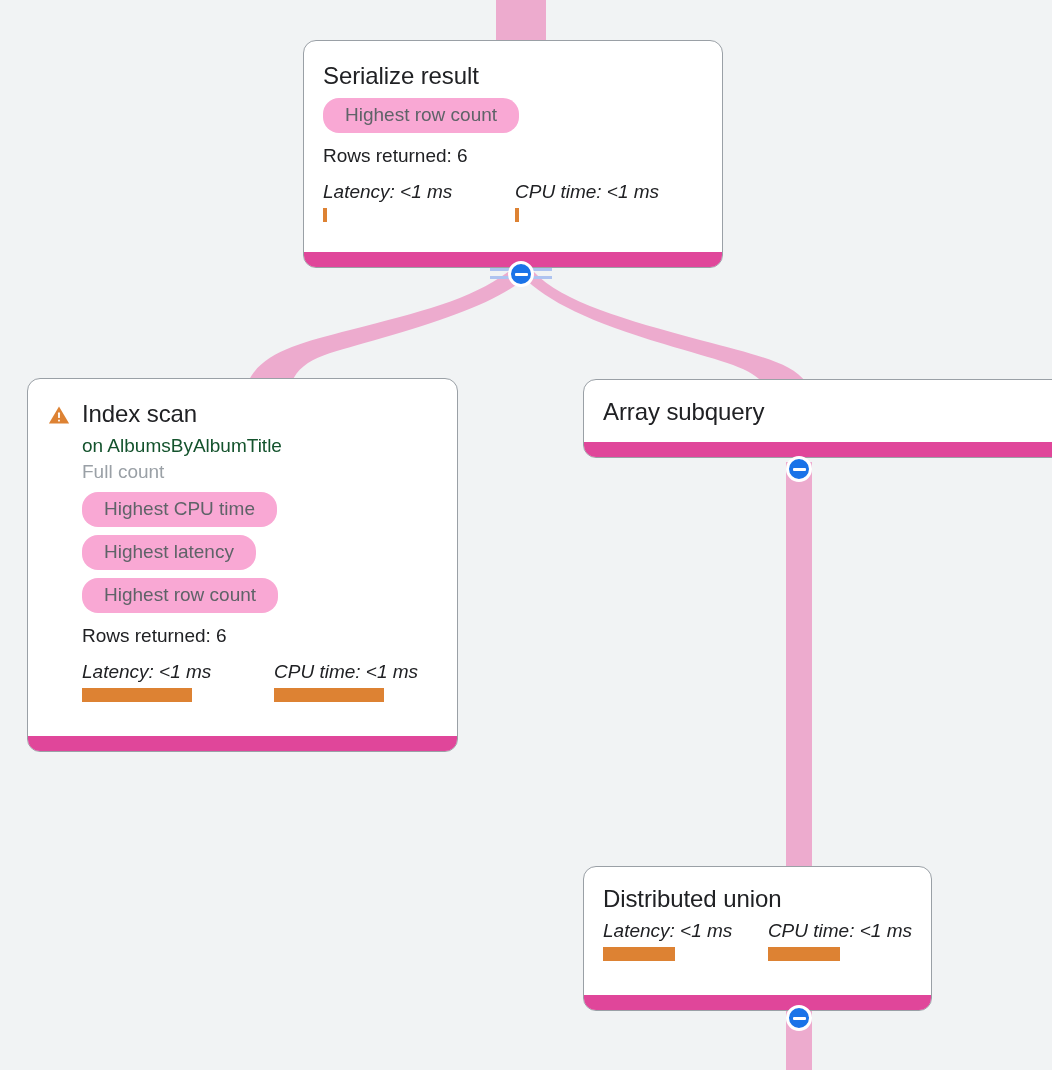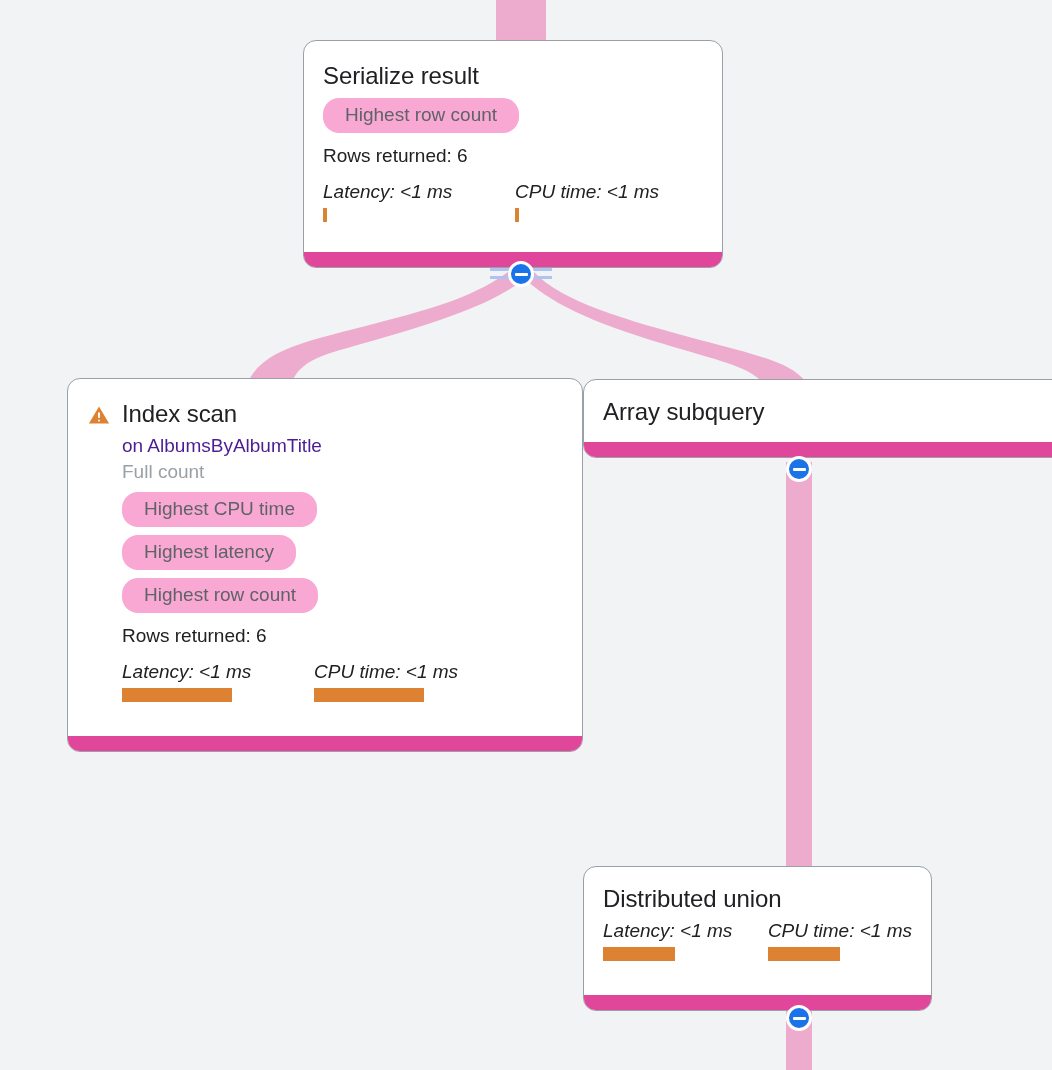--- a/index.html
+++ b/index.html
@@ -70,21 +70,21 @@
     flex: 0 0 auto;
     width: 22px;
     height: 22px;
     margin-top: 5px;
     display: block;
   }
 
   .subtitle {
     font-size: 19px;
     line-height: 25px;
-    color: #4c1d95;
+    color: #14532d;
     margin-top: 5px;
   }
   .subtitle-muted {
     font-size: 19px;
     line-height: 25px;
     color: #9AA0A6;
     margin-top: 1px;
   }
 
   .pill {
@@ -212,21 +212,21 @@
     </div>
     <div class="node-accent"></div>
   </div>
 
   <div class="toggle-rails" style="left:490px; top:265px;">
     <div class="rail r1"></div>
     <div class="rail r2"></div>
   </div>
   <div class="toggle" style="left:508px; top:261px;" title="collapse"></div>
 
-  <div class="node" style="left:27px; top:378px; width:516px; height:374px;margin-left:40px;">
+  <div class="node" style="left:27px; top:378px; width:431px; height:374px;">
     <div class="node-body" style="padding-left:20px;">
       <div class="title-row">
         <svg class="warn-icon" viewBox="0 0 24 24">
           <path d="M12 2.6 L23 21.4 L1 21.4 Z" fill="#DD8233"></path>
           <rect x="11" y="9" width="2" height="6.4" rx="1" fill="#FFFFFF"></rect>
           <rect x="11" y="17" width="2" height="2.2" rx="1" fill="#FFFFFF"></rect>
         </svg>
         <div>
           <div class="node-title">Index scan</div>
           <div class="subtitle">on AlbumsByAlbumTitle</div>

